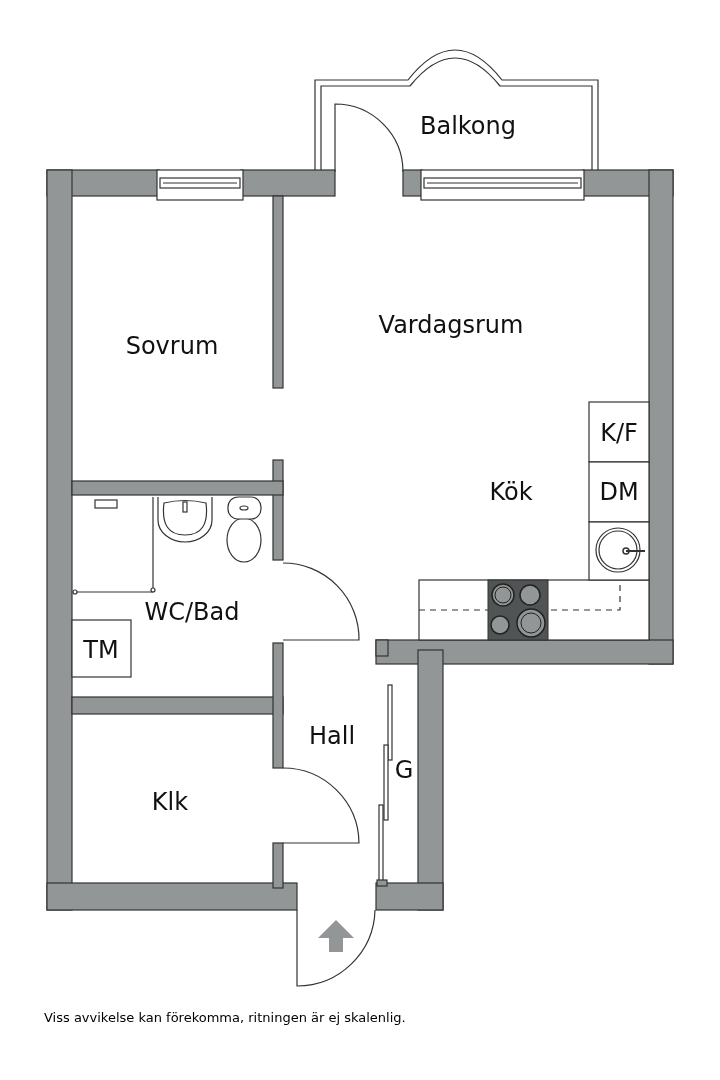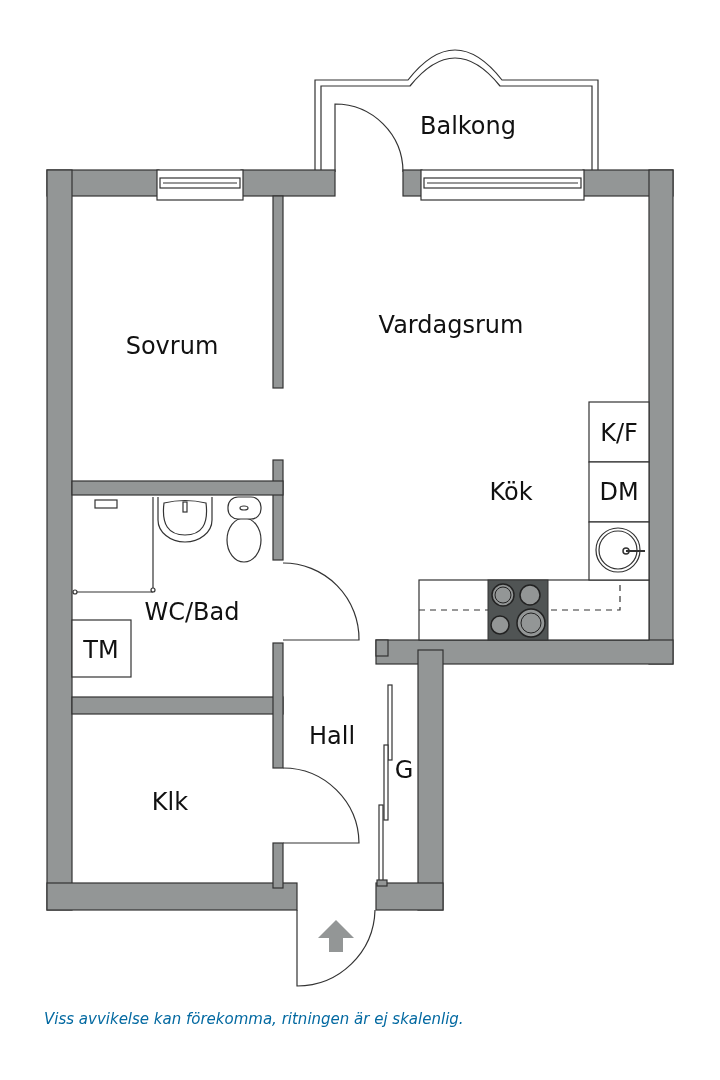--- a/index.html
+++ b/index.html
@@ -2,21 +2,21 @@
 <html><head>
 <meta charset="utf-8">
 <style>
   html, body { margin: 0; padding: 0; background: #ffffff; }
   body { width: 720px; height: 1080px; position: relative; overflow: hidden; font-family: "DejaVu Sans", sans-serif; }
   #plan { position: absolute; left: 0; top: 0; width: 720px; height: 1080px; }
   .wall { fill: #939696; stroke: #333; stroke-width: 1.2; }
   .thin { fill: none; stroke: #333; stroke-width: 1.2; }
   .fix { fill: #fff; stroke: #333; stroke-width: 1.2; }
   .lbl { font-family: "DejaVu Sans", sans-serif; font-size: 24px; fill: #111; }
-  .note { position: absolute; left: 44px; top: 1010px; font-size: 15px; color: #0369a1; font-family: "DejaVu Sans", sans-serif; font-style: italic; }
+  .note { position: absolute; left: 44px; top: 1010px; font-size: 13px; color: #000000; font-family: "DejaVu Sans", sans-serif; }
 </style>
 </head>
 <body>
 
 <svg id="plan" viewBox="0 0 720 1080" xmlns="http://www.w3.org/2000/svg">
 
   <g>
     <path class="thin" d="M315 172 V80 H408 Q455 20 502 80 H598 V172"></path>
     <path class="thin" d="M321 172 V86 H410 Q455 30 500 86 H592 V172"></path>
   </g>

